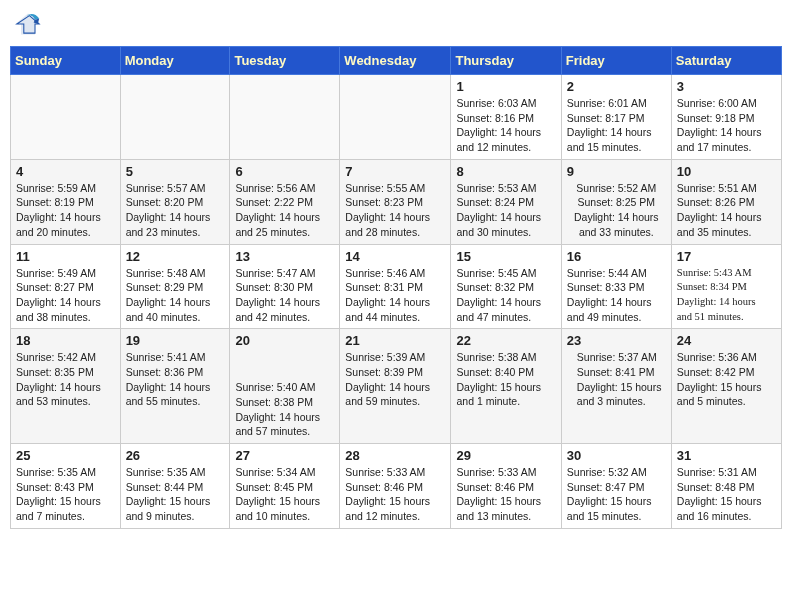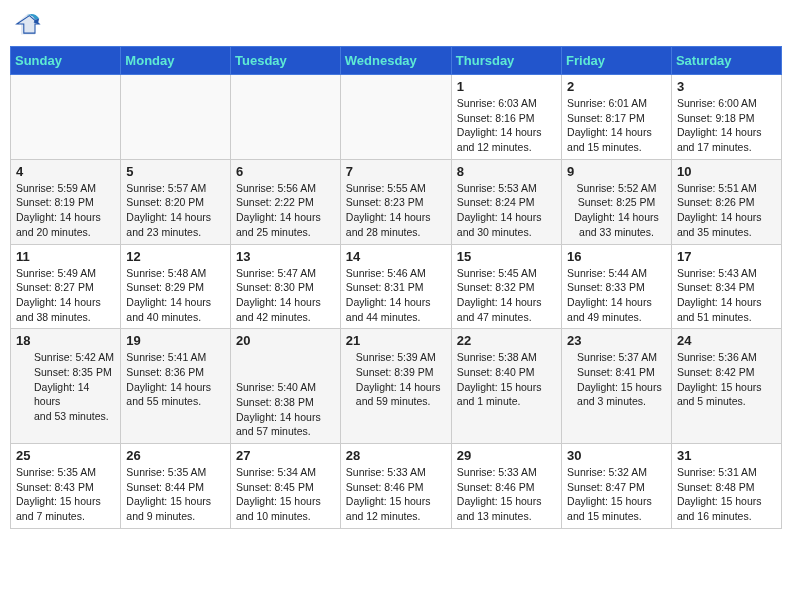--- a/index.html
+++ b/index.html
@@ -55,21 +55,21 @@
       color: #444;
       margin-top: 2px;
     }
     .calendar {
       width: 100%;
       border-collapse: collapse;
       border: 1px solid #ccc;
     }
     .calendar th {
       background-color: #2255cc;
-      color: #5eead4;
+      color: #fef9c3;
       font-size: 13px;
       padding: 6px 4px;
       text-align: left;
       border: 1px solid #4477dd;
       font-weight: bold;
     }
     .calendar td {
       border: 1px solid #ccc;
       vertical-align: top;
       padding: 4px 5px;
@@ -252,51 +252,51 @@
         </td>
         <td>
           <div class="day-number">16</div>
           <div class="day-info" style="white-space: pre-line;">Sunrise: 5:44 AM
 Sunset: 8:33 PM
 Daylight: 14 hours
 and 49 minutes.</div>
         </td>
         <td>
           <div class="day-number">17</div>
-          <div class="day-info" style="white-space: pre-line;">Sunrise: 5:43 AM
+          <div class="day-info" style="white-space: pre-line; font-family: Liberation Serif, serif;">Sunrise: 5:43 AM
 Sunset: 8:34 PM
 Daylight: 14 hours
 and 51 minutes.</div>
         </td>
       </tr>
       <tr>
         <td>
           <div class="day-number">18</div>
-          <div class="day-info" style="white-space: pre-line; margin-left: 18px;">Sunrise: 5:42 AM
+          <div class="day-info" style="white-space: pre-line;">Sunrise: 5:42 AM
 Sunset: 8:35 PM
 Daylight: 14 hours
 and 53 minutes.</div>
         </td>
         <td>
           <div class="day-number">19</div>
           <div class="day-info" style="white-space: pre-line;">Sunrise: 5:41 AM
 Sunset: 8:36 PM
 Daylight: 14 hours
 and 55 minutes.</div>
         </td>
         <td>
           <div class="day-number">20</div>
           <div class="day-info" style="white-space: pre-line; margin-top: 32px;">Sunrise: 5:40 AM
 Sunset: 8:38 PM
 Daylight: 14 hours
 and 57 minutes.</div>
         </td>
         <td>
           <div class="day-number">21</div>
-          <div class="day-info" style="white-space: pre-line; margin-left: 10px;">Sunrise: 5:39 AM
+          <div class="day-info" style="white-space: pre-line;">Sunrise: 5:39 AM
 Sunset: 8:39 PM
 Daylight: 14 hours
 and 59 minutes.</div>
         </td>
         <td>
           <div class="day-number">22</div>
           <div class="day-info" style="white-space: pre-line;">Sunrise: 5:38 AM
 Sunset: 8:40 PM
 Daylight: 15 hours
 and 1 minute.</div>

